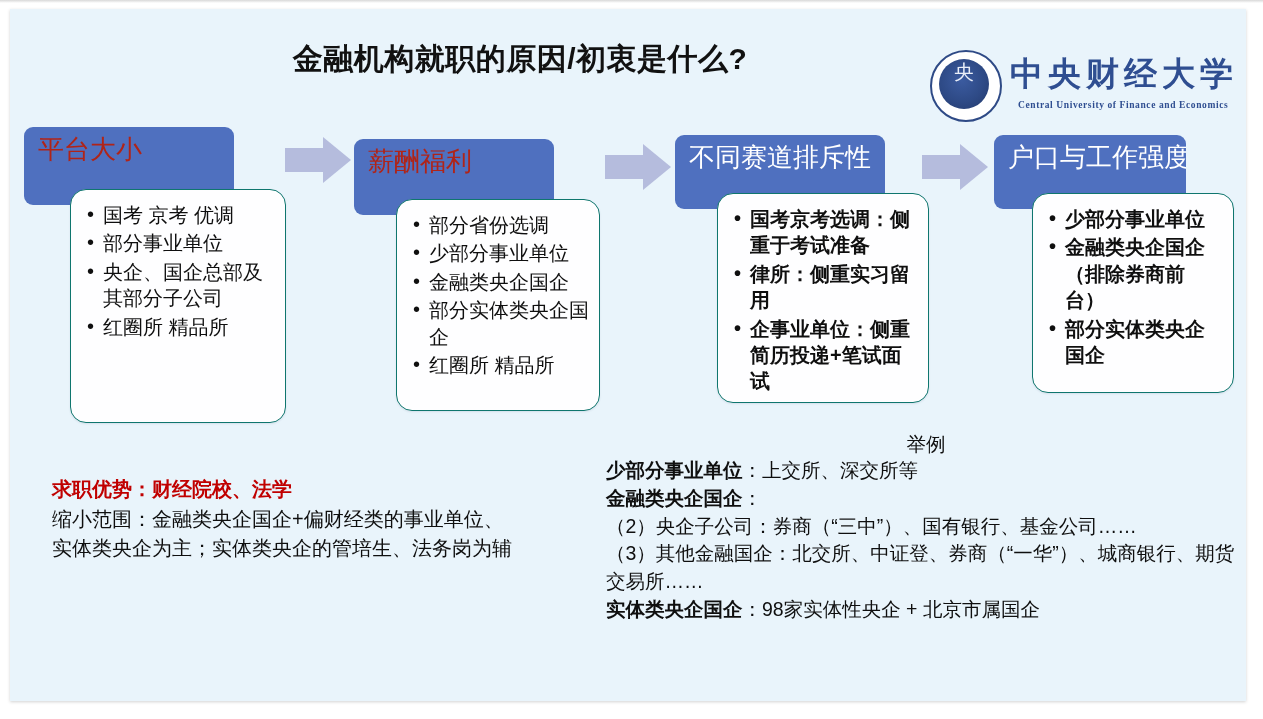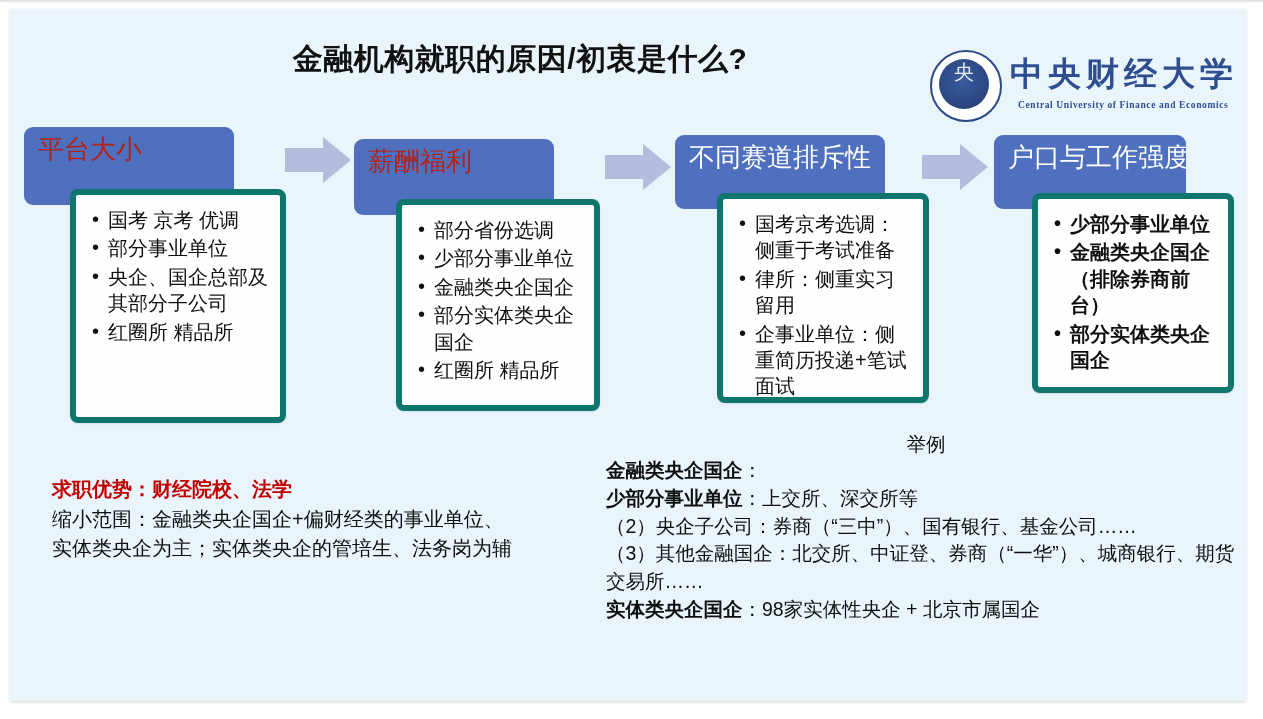--- a/index.html
+++ b/index.html
@@ -109,22 +109,22 @@
     font-size: 26px;
     line-height: 1.15;
     white-space: nowrap;
     overflow: hidden;
   }
   .card-header.red  { color: #b02418; font-weight: normal; }
   .card-header.white{ color: #ffffff; font-weight: normal; }
   .card-body {
     position: absolute;
     background: #fefeff;
-    border: 6px solid #0f766e;
-    border-radius: 8px;
+    border: 1px solid #0f766e;
+    border-radius: 16px;
     box-sizing: border-box;
     box-shadow: 0 1px 2px rgba(40,60,100,.10);
     padding: 12px 10px 0 10px;
   }
   .card-body ul {
     margin: 0;
     padding: 0 0 0 22px;
     list-style: none;
   }
   .card-body li {
@@ -246,21 +246,21 @@
       </div>
     </div>
 
     <div class="arrow" style="left:595px; top:135px;">
       <div class="shaft"></div>
       <div class="head"></div>
     </div>
 
     <div class="card" style="left:665px; top:126px; width:254px; height:268px;">
       <div class="card-header white" style="width:210px; height:74px;">不同赛道排斥性</div>
-      <div class="card-body" style="left:42px; top:58px; width:212px; height:210px;">
+      <div class="card-body" style="left:42px; top:58px; width:212px; height:210px;font-weight:bold;">
         <ul>
           <li>国考京考选调：侧重于考试准备</li>
           <li>律所：侧重实习留用</li>
           <li>企事业单位：侧重简历投递+笔试面试</li>
         </ul>
       </div>
     </div>
 
     <div class="arrow" style="left:912px; top:135px;">
       <div class="shaft"></div>
@@ -281,21 +281,21 @@
     <div id="bl-block">
       <div id="bl-title">求职优势：财经院校、法学</div>
       <div id="bl-body">
         <div>缩小范围：金融类央企国企+偏财经类的事业单位、</div>
         <div>实体类央企为主；实体类央企的管培生、法务岗为辅</div>
       </div>
     </div>
 
     <div id="br-block">
       <div id="br-heading">举例</div>
+      <p><span class="lbl">少部分事业单位</span><span>：上交所、深交所等</span></p>
       <p><span class="lbl">金融类央企国企</span><span>：</span></p>
-      <p><span class="lbl">少部分事业单位</span><span>：上交所、深交所等</span></p>
       <p>（2）央企子公司：券商（“三中”）、国有银行、基金公司……</p>
       <p>（3）其他金融国企：北交所、中证登、券商（“一华”）、城商银行、期货交易所……</p>
       <p><span class="lbl">实体类央企国企</span><span>：98家实体性央企 + 北京市属国企</span></p>
     </div>
 
   </div>
 </div>
 
 </body></html>

